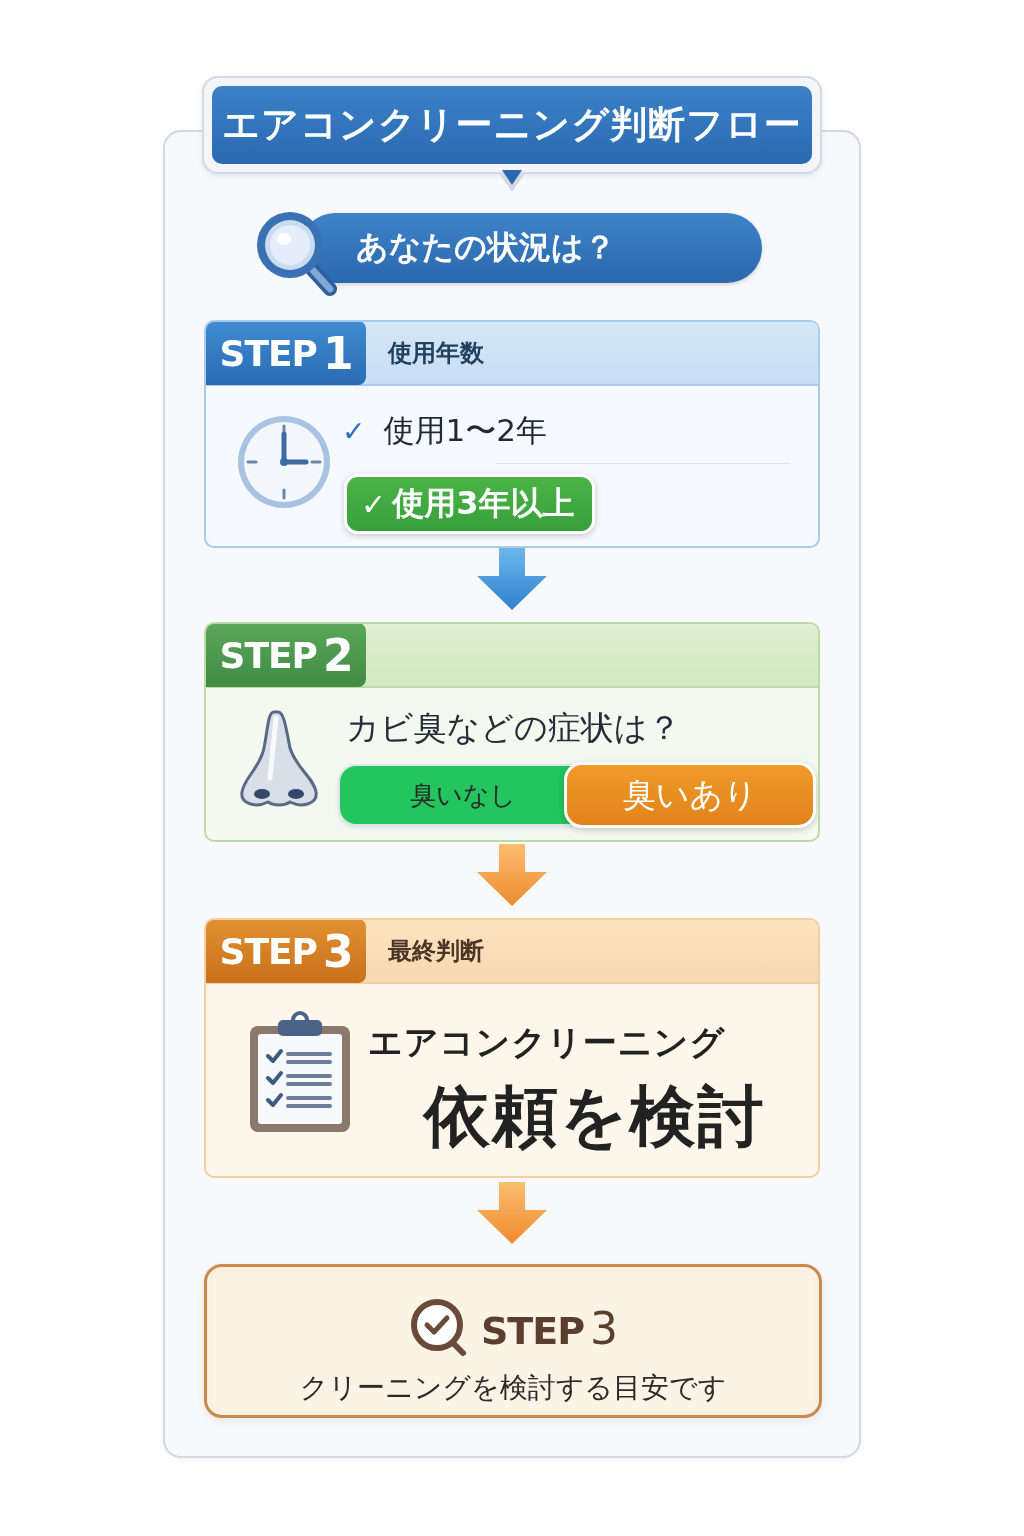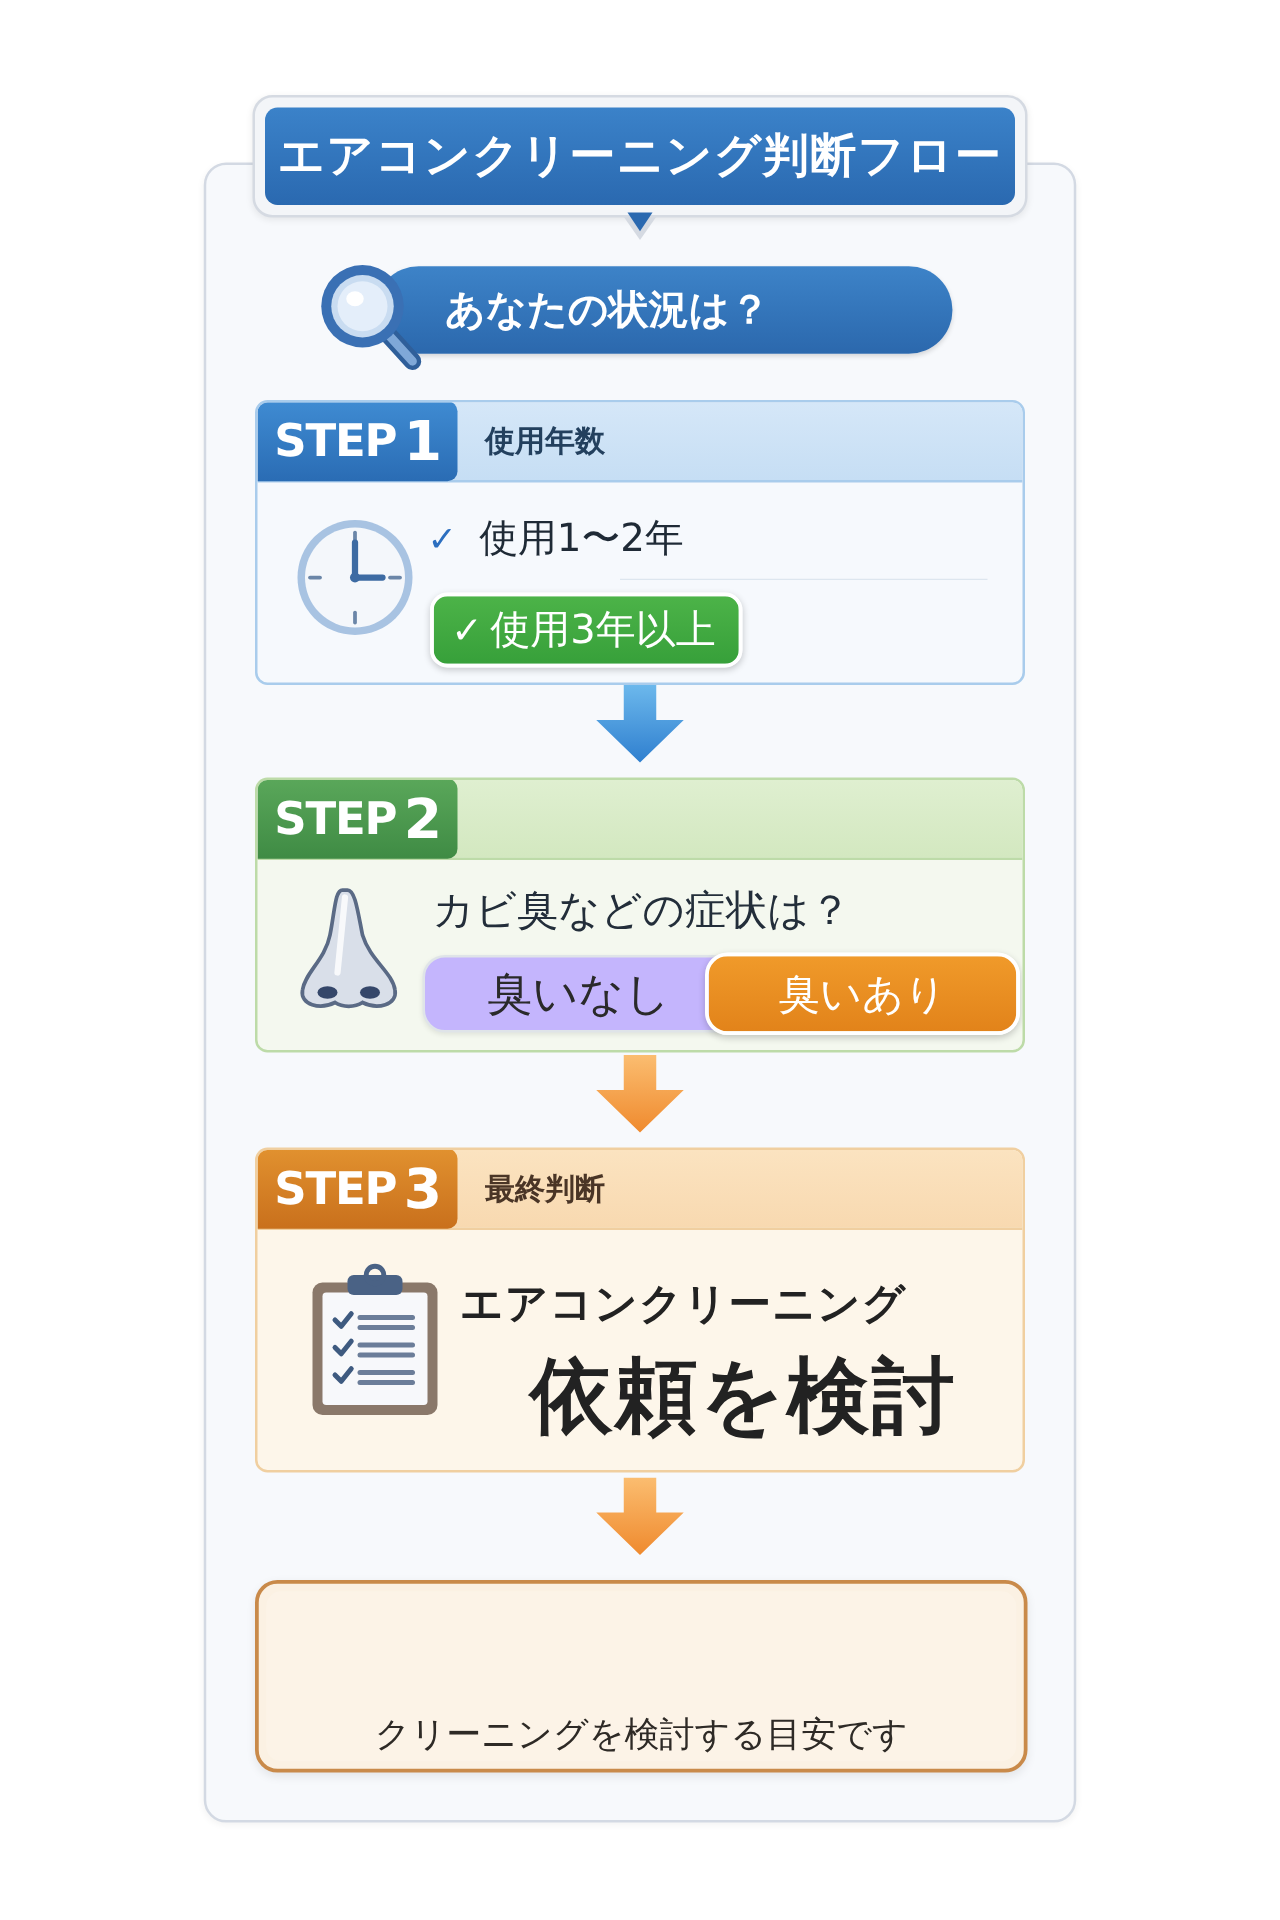--- a/index.html
+++ b/index.html
@@ -76,30 +76,30 @@
   .opt1 .check { color: #2c6fc0; font-size: 28px; font-weight: bold; margin-right: 18px; }
   .opt1 .text { font-size: 31px; color: #1f2a36; }
   .divider1 { position: absolute; left: 290px; right: 28px; top: 77px; height: 1px; background: #dde6ef; }
   .opt2 {
     position: absolute; left: 138px; top: 88px; height: 60px; padding: 0 18px 0 14px;
     background: linear-gradient(#4cb348, #37a03a); border-radius: 14px;
     border: 3px solid #ffffff; box-shadow: 0 2px 6px rgba(0,0,0,0.2);
     display: flex; align-items: center;
   }
   .opt2 .check { color: #fff; font-size: 30px; font-weight: bold; margin-right: 6px; }
-  .opt2 .text { color: #fff; font-size: 32px; font-weight: normal; }
+  .opt2 .text { color: #fff; font-size: 32px; font-weight: bold; }
 
   
   .nose { position: absolute; left: 28px; top: 20px; width: 90px; height: 104px; }
   .symptom-q { position: absolute; left: 140px; top: 18px; font-size: 33px; color: #232e3a; }
   .btn-no {
     position: absolute; left: 132px; top: 76px; width: 250px; height: 62px;
-    background: #c4b5fd; border: 2px solid #dfe4e8; border-radius: 18px;
+    background: #22c55e; border: 2px solid #dfe4e8; border-radius: 18px;
     display: flex; align-items: center; justify-content: center;
-    font-size: 36px; color: #2a2a2a; box-shadow: 0 2px 4px rgba(0,0,0,0.08);
+    font-size: 26px; color: #2a2a2a; box-shadow: 0 2px 4px rgba(0,0,0,0.08);
   }
   .btn-yes {
     position: absolute; left: 358px; top: 74px; width: 252px; height: 66px;
     background: linear-gradient(#f09a2a, #e2831a); border: 3px solid #ffffff; border-radius: 18px;
     display: flex; align-items: center; justify-content: center;
     font-size: 33px; color: #fff; box-shadow: 0 2px 6px rgba(0,0,0,0.2);
   }
 
   
   .clipboard { position: absolute; left: 40px; top: 26px; width: 110px; height: 126px; }
@@ -261,17 +261,25 @@
         <linearGradient id="go2" x1="0" y1="0" x2="0" y2="1">
           <stop offset="0" stop-color="#fbbd70"></stop>
           <stop offset="1" stop-color="#ef8a2e"></stop>
         </linearGradient>
       </defs>
     <polygon points="27,0 53,0 53,28 75,28 40,62 5,28 27,28" fill="url(#go2)"></polygon>
   </svg>
 
   <div class="summary">
     <div class="summary-inner">
+      <div class="summary-head">
+        <svg class="summary-icon" viewBox="0 0 62 62">
+          <line x1="42" y1="44" x2="54" y2="56" stroke="#6a4a38" stroke-width="6" stroke-linecap="round"></line>
+          <circle cx="28" cy="28" r="23" fill="#ffffff" stroke="#6a4a38" stroke-width="6"></circle>
+          <polyline points="18,28 25,35 38,21" fill="none" stroke="#6a4a38" stroke-width="5" stroke-linecap="round" stroke-linejoin="round"></polyline>
+        </svg>
+        <span class="summary-step"><span>STEP</span><span class="num">3</span></span>
+      </div>
       <div class="summary-text">クリーニングを検討する目安です</div>
     </div>
   </div>
 
 </div>
 
 </body></html>

